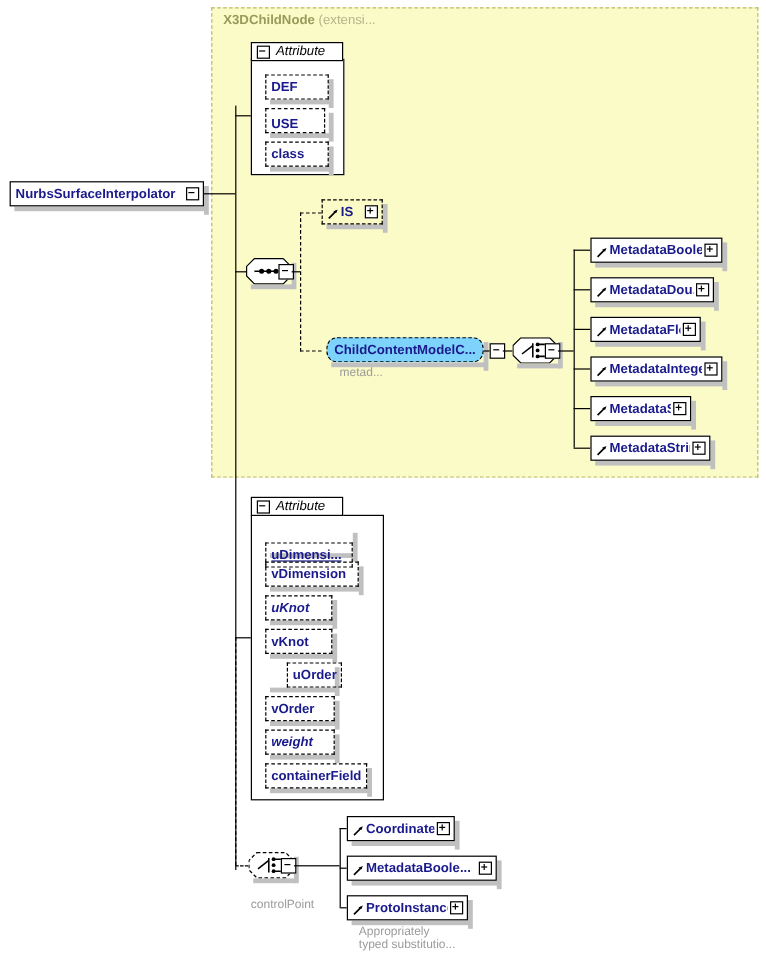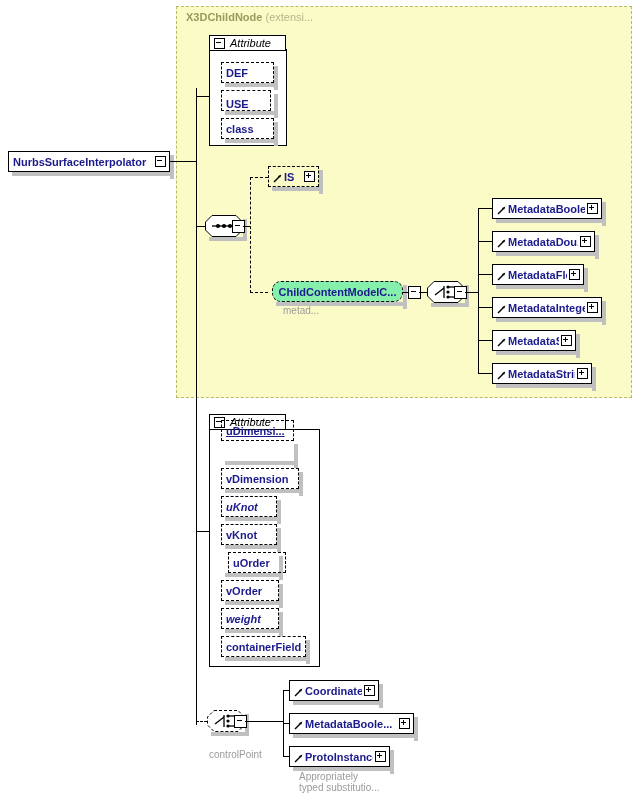--- a/index.html
+++ b/index.html
@@ -140,21 +140,21 @@
     <div class="node dashed" style="left: 268px; top: 166px; width: 51px; height: 21px;">
       <span style="width: 10px; height: 12px; flex: 0 0 auto; margin-right: 1px; position: relative; top: 1px;"><svg width="10" height="12" viewBox="0 0 10 12">
           <path d="M1 10 L7 4" stroke="#000" stroke-width="1.4" fill="none"></path>
           <path d="M8.4 2.6 L4.7 4.2 L7.2 5.6 Z" fill="#000"></path>
         </svg></span>
       <span class="lbl">IS</span>
       <div class="exp plus"></div>
     </div>
     <div style="position: absolute; left: 276px; top: 302px; width: 130px; height: 4px; background: rgb(192, 192, 192);"></div>
     <div style="position: absolute; left: 403px; top: 285px; width: 4px; height: 24px; background: rgb(192, 192, 192);"></div>
-    <div style="position: absolute; left: 272px; top: 281px; width: 131px; height: 21px; box-sizing: border-box; border: 1px dashed rgb(0, 0, 0); border-radius: 9px; background: #86efac; display: flex; align-items: center; justify-content: center; font-size: 11px; font-weight: bold; color: rgb(26, 26, 140); white-space: nowrap;">
+    <div style="position: absolute; left: 272px; top: 281px; width: 131px; height: 21px; box-sizing: border-box; border: 1px dashed rgb(0, 0, 0); border-radius: 9px; background: #7dd3fc; display: flex; align-items: center; justify-content: center; font-size: 11px; font-weight: bold; color: rgb(26, 26, 140); white-space: nowrap;">
       <span>ChildContentModelC...</span>
     </div>
     <div class="caption" style="left: 283px; top: 305px;">
       <div>metad...</div>
     </div>
     <div class="exp-std" style="left: 408px; top: 286px;"></div>
     <div class="ln lnh" style="left: 403px; top: 292px; width: 5px;"></div>
     <div class="ln lnh" style="left: 419px; top: 292px; width: 8px;"></div>
     <div style="position: absolute; left: 431px; top: 303px; width: 36px; height: 4px; background: rgb(192, 192, 192);"></div>
     <div style="position: absolute; left: 465px; top: 285px; width: 4px; height: 22px; background: rgb(192, 192, 192);"></div>
@@ -239,41 +239,41 @@
       <div class="exp plus"></div>
     </div>
     <div class="attrgroup" style="left: 209px; top: 429px; width: 111px; height: 238px;"></div>
     <div class="attrtab" style="left: 209px; top: 414px; width: 77px; height: 16px;">
       <div class="exp"></div>
       <span>Attribute</span>
     </div>
     <div class="ln lnh" style="left: 196px; top: 531px; width: 13px;"></div>
     <div style="position: absolute; left: 225px; top: 461px; width: 72px; height: 4px; background: rgb(192, 192, 192);"></div>
     <div style="position: absolute; left: 294px; top: 444px; width: 4px; height: 24px; background: rgb(192, 192, 192);"></div>
-    <div class="node dashed" style="left: 221px; top: 420px; width: 73px; height: 21px; text-decoration: underline;">
+    <div class="node dashed" style="left: 221px; top: 452px; width: 73px; height: 21px; text-decoration: underline;">
       <span class="lbl">uDimensi...</span>
     </div>
     <div style="position: absolute; left: 225px; top: 489px; width: 77px; height: 4px; background: rgb(192, 192, 192);"></div>
     <div style="position: absolute; left: 299px; top: 472px; width: 4px; height: 24px; background: rgb(192, 192, 192);"></div>
     <div class="node dashed" style="left: 221px; top: 468px; width: 78px; height: 21px;">
       <span class="lbl">vDimension</span>
     </div>
     <div style="position: absolute; left: 225px; top: 517px; width: 55px; height: 4px; background: rgb(192, 192, 192);"></div>
     <div style="position: absolute; left: 277px; top: 500px; width: 4px; height: 24px; background: rgb(192, 192, 192);"></div>
     <div class="node dashed" style="left: 221px; top: 496px; width: 56px; height: 21px; font-style: italic;">
       <span class="lbl">uKnot</span>
     </div>
     <div style="position: absolute; left: 225px; top: 545px; width: 55px; height: 4px; background: rgb(192, 192, 192);"></div>
     <div style="position: absolute; left: 277px; top: 528px; width: 4px; height: 24px; background: rgb(192, 192, 192);"></div>
     <div class="node dashed" style="left: 221px; top: 524px; width: 56px; height: 21px;">
       <span class="lbl">vKnot</span>
     </div>
     <div style="position: absolute; left: 225px; top: 573px; width: 57px; height: 4px; background: rgb(192, 192, 192);"></div>
     <div style="position: absolute; left: 279px; top: 556px; width: 4px; height: 24px; background: rgb(192, 192, 192);"></div>
-    <div class="node dashed" style="left: 228px; top: 552px; width: 58px; height: 21px;">
+    <div class="node dashed" style="left: 239px; top: 552px; width: 46px; height: 21px;">
       <span class="lbl">uOrder</span>
     </div>
     <div style="position: absolute; left: 225px; top: 601px; width: 57px; height: 4px; background: rgb(192, 192, 192);"></div>
     <div style="position: absolute; left: 279px; top: 584px; width: 4px; height: 24px; background: rgb(192, 192, 192);"></div>
     <div class="node dashed" style="left: 221px; top: 580px; width: 58px; height: 21px;">
       <span class="lbl">vOrder</span>
     </div>
     <div style="position: absolute; left: 225px; top: 629px; width: 57px; height: 4px; background: rgb(192, 192, 192);"></div>
     <div style="position: absolute; left: 279px; top: 612px; width: 4px; height: 24px; background: rgb(192, 192, 192);"></div>
     <div class="node dashed" style="left: 221px; top: 608px; width: 58px; height: 21px; font-style: italic;">

